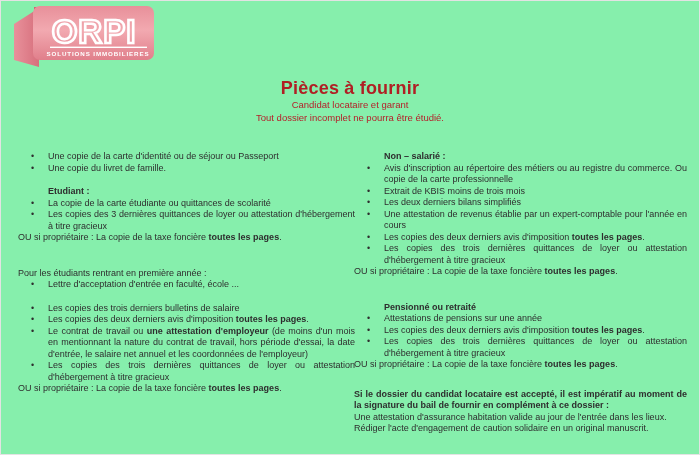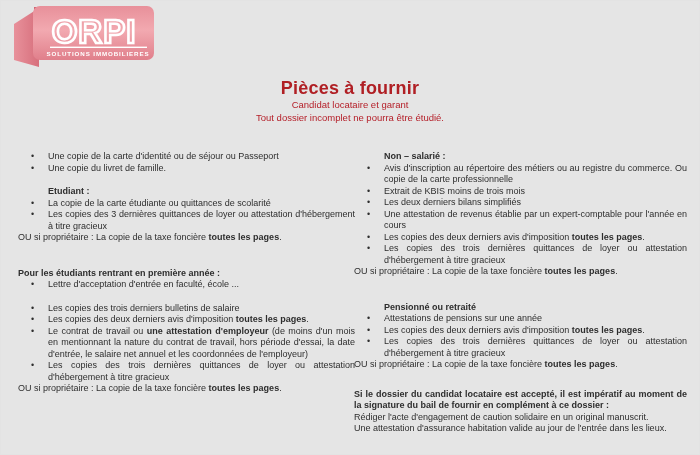--- a/index.html
+++ b/index.html
@@ -1,30 +1,30 @@
 <!DOCTYPE html>
 <html><head>
 <meta charset="utf-8">
 <style>
   html,body { margin:0; padding:0; background:#ffffff; }
   .page {
-    position:relative; width:700px; height:455px; background:#e5e5e5;
+    position:relative; width:700px; height:455px; background:#86efac;
     border:1px solid #e3e3e3; box-sizing:border-box; overflow:hidden;
     font-family:"Liberation Sans", sans-serif; color:#2e2e2e;
   }
   .logo { position:absolute; top:2px; left:5px; width:152px; height:68px; }
   .titleblock { position:absolute; top:77px; left:0; width:100%; text-align:center; }
   .doc-title { font-size:18px; font-weight:bold; line-height:20px; letter-spacing:0.2px; }
   .doc-sub { font-size:9.5px; font-weight:normal; line-height:13px; }
   .col { position:absolute; top:150px; font-size:9px; line-height:11.5px; }
   .col-left  { left:17px;  width:337px; }
   .col-right { left:353px; width:333px; }
   .blk { margin:0; }
   .blk.header { font-weight:bold; margin-left:30px; }
-  .blk.header_flush { font-weight:bold; margin-left:0; }
+  .blk.header_flush { font-weight:normal; margin-left:0; }
   .blk.bullet { display:flex; margin-left:13px; }
   .blk.bullet .marker { flex:0 0 17px; width:17px; }
   .blk.bullet .btxt { flex:1; text-align:justify; }
   .blk.cont { }
   .blk.gap    { height:12px; }
   .blk.gap_md { height:18px; }
   .blk.gap_lg { height:24px; }
   .blk.para_bold { font-weight:bold; text-align:justify; }
   .blk.para { }
   .b { font-weight:bold; }
@@ -142,17 +142,17 @@
         <span class="marker">•</span>
         <span class="btxt"><span>Les copies des deux derniers avis d'imposition </span><span class="b">toutes les pages</span><span>.</span></span>
       </div>
       <div class="blk bullet">
         <span class="marker">•</span>
         <span class="btxt"><span>Les copies des trois dernières quittances de loyer ou attestation d'hébergement à titre gracieux</span></span>
       </div>
       <div class="blk cont"><span>OU si propriétaire : La copie de la taxe foncière </span><span class="b">toutes les pages</span><span>.</span></div>
       <div class="blk gap_md"></div>
       <div class="blk para_bold"><span>Si le dossier du candidat locataire est accepté, il est impératif au moment de la signature du bail de fournir en complément à ce dossier :</span></div>
+      <div class="blk para"><span>Une attestation d'assurance habitation valide au jour de l'entrée dans les lieux.</span></div>
       <div class="blk para"><span>Rédiger l'acte d'engagement de caution solidaire en un original manuscrit.</span></div>
-      <div class="blk para"><span>Une attestation d'assurance habitation valide au jour de l'entrée dans les lieux.</span></div>
     </div>
 
 </div>
 
 </body></html>

